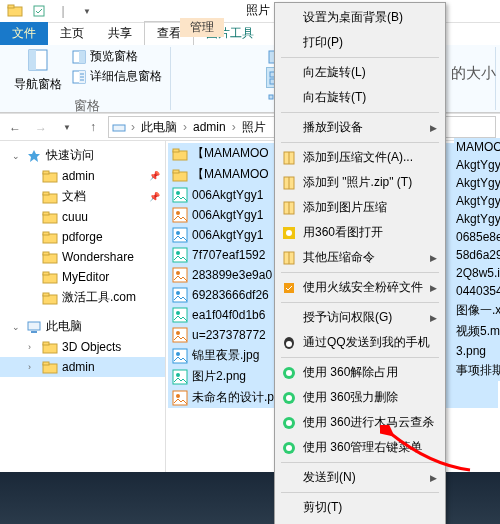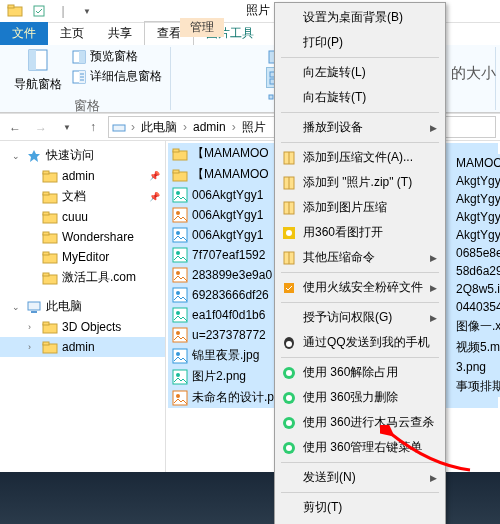--- a/index.html
+++ b/index.html
@@ -37,21 +37,21 @@
 .file-row{display:flex;align-items:center;gap:4px;padding:2px 4px;white-space:nowrap;overflow:hidden}
 .file-row.sel{background:#cce8ff}
 .ficon{width:16px;height:16px;flex-shrink:0}
 .status{height:22px;border-top:1px solid #e0e0e0;display:flex;align-items:center;padding:0 8px;gap:12px;font-size:11px;color:#555;background:#fff}
 .darkimg{position:absolute;bottom:0;left:0;right:0;height:52px;background:linear-gradient(180deg,#1a2838 0%,#2a3a4a 100%)}
 .context-menu{position:absolute;top:2px;left:274px;width:172px;background:#f0f0f0;border:1px solid #a0a0a0;box-shadow:2px 2px 4px rgba(0,0,0,.3);padding:2px;z-index:100}
 .menu-item{display:flex;align-items:center;gap:6px;padding:4px 6px 4px 4px;font-size:12px;cursor:pointer;position:relative}
 .menu-sep{height:1px;background:#d0d0d0;margin:2px 4px}
 .menu-icon{width:16px;height:16px;flex-shrink:0}
 .menu-item .arrow{position:absolute;right:6px;font-size:9px;color:#555}
-.rcol{position:absolute;right:0;top:154px;width:46px;background:#86efac;font-size:11px}
+.rcol{position:absolute;right:0;top:138px;width:46px;background:#86efac;font-size:11px}
 .rcol .r{padding:2px 2px;white-space:nowrap;overflow:hidden}
 .rcol .rsel{background:#cce8ff}
 .toolbar-label{position:absolute;top:2px;left:246px;font-size:12px}
 .red-arrow{position:absolute;top:425px;left:380px;z-index:200;pointer-events:none}
 svg{display:block}
 </style>
 </head>
 <body>
 
 <div class="titlebar">
@@ -219,20 +219,28 @@
             <rect x="1" y="3" width="6" height="3" fill="#ffd86b" stroke="#caa33a"></rect>
           </svg>
           <span>cuuu</span>
         </div>
         <div class="tree-item l2">
           <span class="exp"></span>
           <svg width="16" height="16">
             <rect x="1" y="5" width="14" height="9" fill="#ffd86b" stroke="#caa33a"></rect>
             <rect x="1" y="3" width="6" height="3" fill="#ffd86b" stroke="#caa33a"></rect>
           </svg>
+          <span>pdforge</span>
+        </div>
+        <div class="tree-item l2">
+          <span class="exp"></span>
+          <svg width="16" height="16">
+            <rect x="1" y="5" width="14" height="9" fill="#ffd86b" stroke="#caa33a"></rect>
+            <rect x="1" y="3" width="6" height="3" fill="#ffd86b" stroke="#caa33a"></rect>
+          </svg>
           <span>Wondershare</span>
         </div>
         <div class="tree-item l2">
           <span class="exp"></span>
           <svg width="16" height="16">
             <rect x="1" y="5" width="14" height="9" fill="#ffd86b" stroke="#caa33a"></rect>
             <rect x="1" y="3" width="6" height="3" fill="#ffd86b" stroke="#caa33a"></rect>
           </svg>
           <span>MyEditor</span>
         </div>

